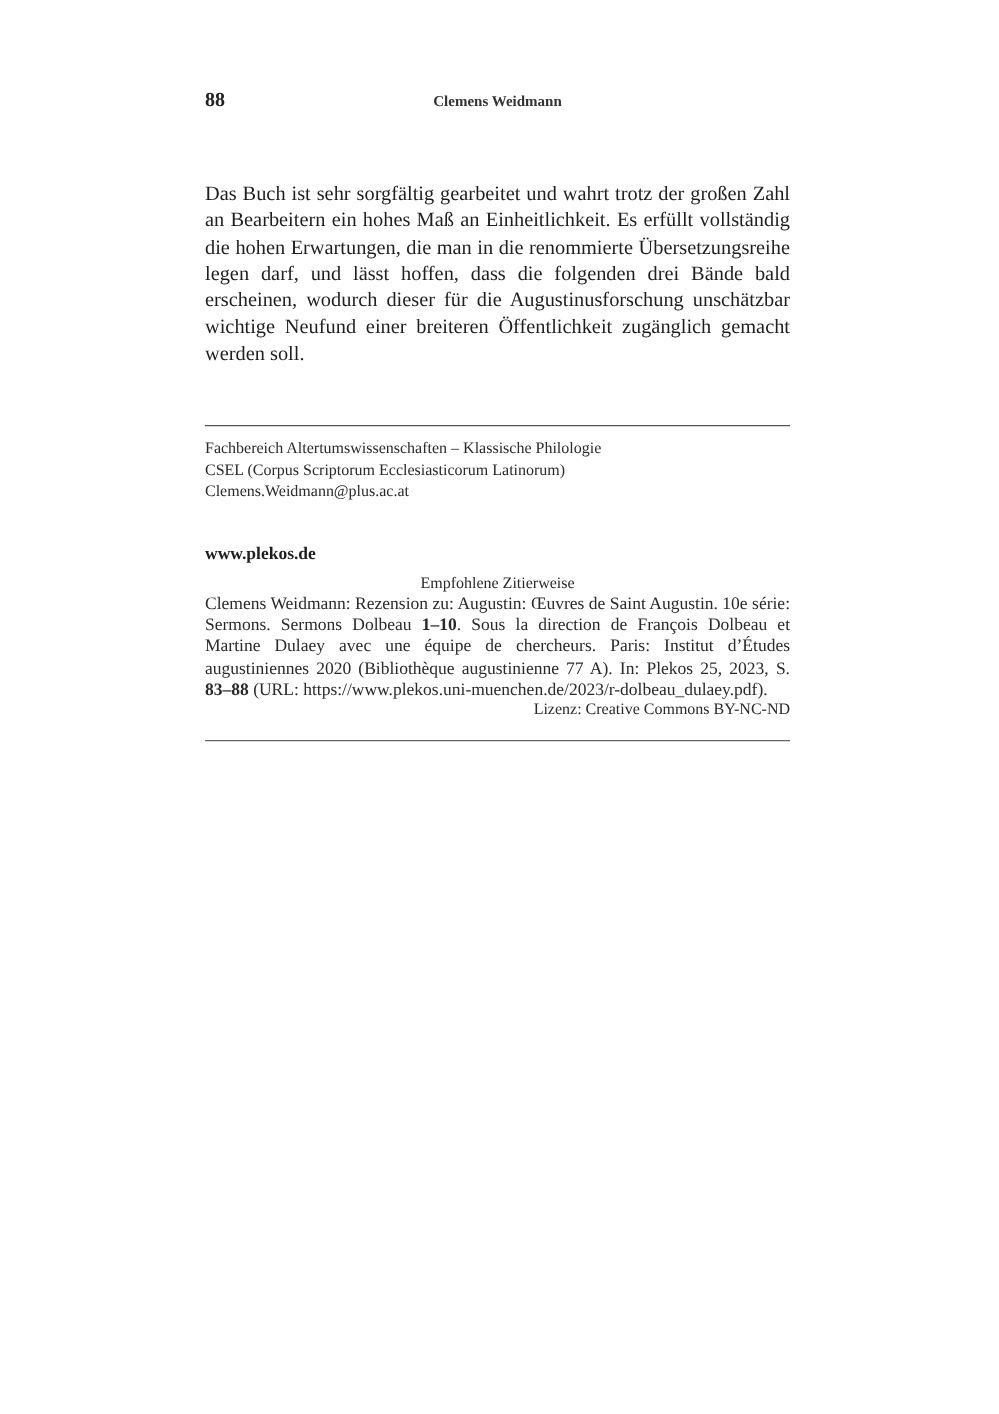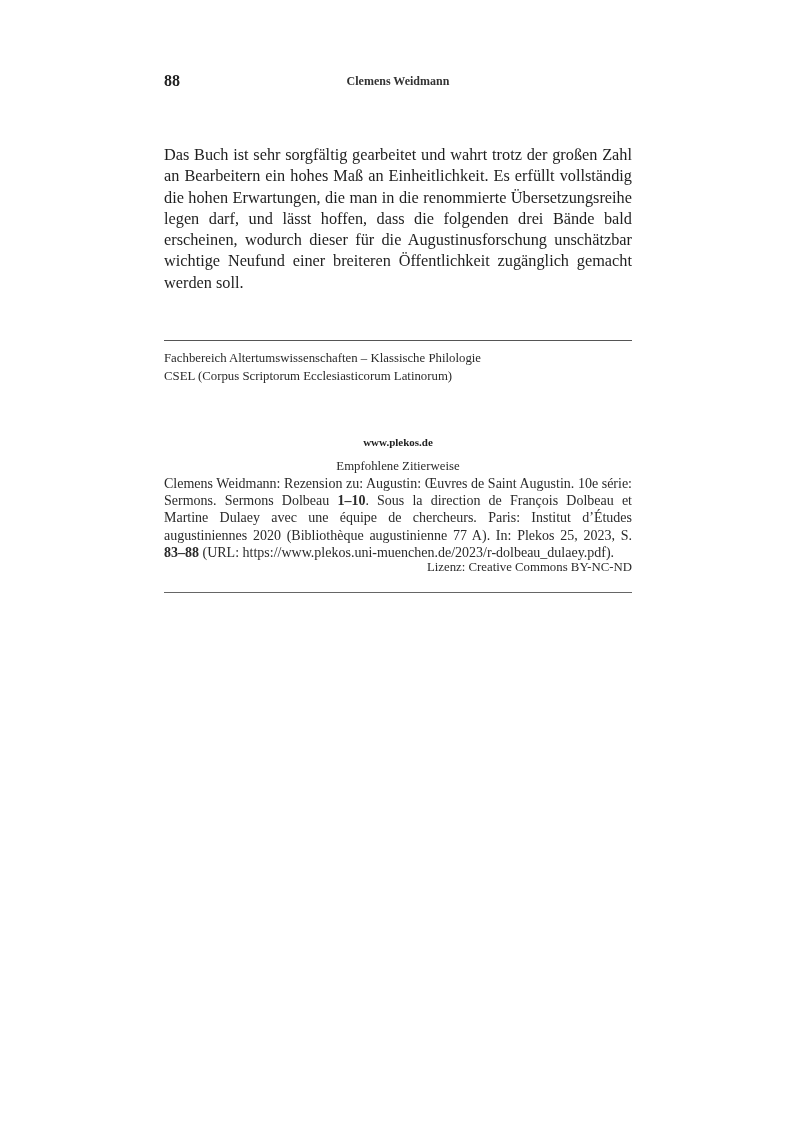--- a/index.html
+++ b/index.html
@@ -8,22 +8,22 @@
     .header { position: absolute; top: 72px; left: 164px; width: 468px; height: 20px; }
     .page-num { position: absolute; left: 0; top: 0; font-size: 16px; font-weight: bold; color: #222; }
     .running-head { position: absolute; left: 0; right: 0; top: 2px; text-align: center; font-size: 12px; color: #333; font-weight: bold; }
     .body-para { position: absolute; top: 144px; left: 164px; width: 468px;
                  font-size: 16.3px; line-height: 21.3px; text-align: justify; color: #1e1e1e; margin: 0; }
     .rule { position: absolute; left: 164px; width: 468px; height: 0; border-top: 1.3px solid #555; }
     .rule.top { top: 340px; }
     .rule.bottom { top: 592px; border-top: 1.5px solid #666; }
     .affil { position: absolute; top: 350px; left: 164px; width: 468px; font-size: 12.8px; line-height: 17.5px; color: #2a2a2a; }
     .affil div { white-space: nowrap; }
-    .site { position: absolute; top: 436px; left: 164px; width: 468px; text-align: center;
-            font-size: 11px; font-weight: bold; color: #1e1e1e; }
+    .site { position: absolute; top: 436px; left: 164px; width: 468px; text-align: left;
+            font-size: 14px; font-weight: bold; color: #1e1e1e; }
     .cite-title { position: absolute; top: 459px; left: 164px; width: 468px; text-align: center;
                   font-size: 12.8px; color: #2a2a2a; }
     .citation { position: absolute; top: 475px; left: 164px; width: 468px; font-size: 14px;
                 line-height: 17.2px; text-align: justify; color: #2a2a2a; margin: 0; }
     .citation b { font-weight: bold; }
     .license { position: absolute; top: 560px; left: 164px; width: 468px; text-align: right;
                font-size: 12.8px; color: #2a2a2a; }
   </style>
 </head>
 <body>
@@ -33,20 +33,21 @@
   <div class="running-head">Clemens Weidmann</div>
 </div>
 
 <p class="body-para">Das Buch ist sehr sorgfältig gearbeitet und wahrt trotz der großen Zahl an Bearbeitern ein hohes Maß an Einheitlichkeit. Es erfüllt vollständig die hohen Erwartungen, die man in die renommierte Übersetzungsreihe legen darf, und lässt hoffen, dass die folgenden drei Bände bald erscheinen, wodurch dieser für die Augustinusforschung unschätzbar wichtige Neufund einer breiteren Öffentlichkeit zugänglich gemacht werden soll.</p>
 
 <div class="rule top"></div>
 
 <div class="affil">
   <div>Fachbereich Altertumswissenschaften – Klassische Philologie</div>
   <div>CSEL (Corpus Scriptorum Ecclesiasticorum Latinorum)</div>
+  <div>Clemens.Weidmann@plus.ac.at</div>
 </div>
 
 <div class="site">www.plekos.de</div>
 <div class="cite-title">Empfohlene Zitierweise</div>
 
 <p class="citation"><span>Clemens Weidmann: Rezension zu: Augustin: Œuvres de Saint Augustin. 10e série: Sermons. Sermons Dolbeau </span><b>1–10</b><span>. Sous la direction de François Dolbeau et Martine Dulaey avec une équipe de chercheurs. Paris: Institut d’Études augustiniennes 2020 (Bibliothèque augustinienne 77 A). In: Plekos 25, 2023, S. </span><b>83–88</b><span> (URL: https://www.plekos.uni-muenchen.de/2023/r-dolbeau_dulaey.pdf).</span></p>
 
 <div class="license">Lizenz: Creative Commons BY-NC-ND</div>
 
 <div class="rule bottom"></div>

